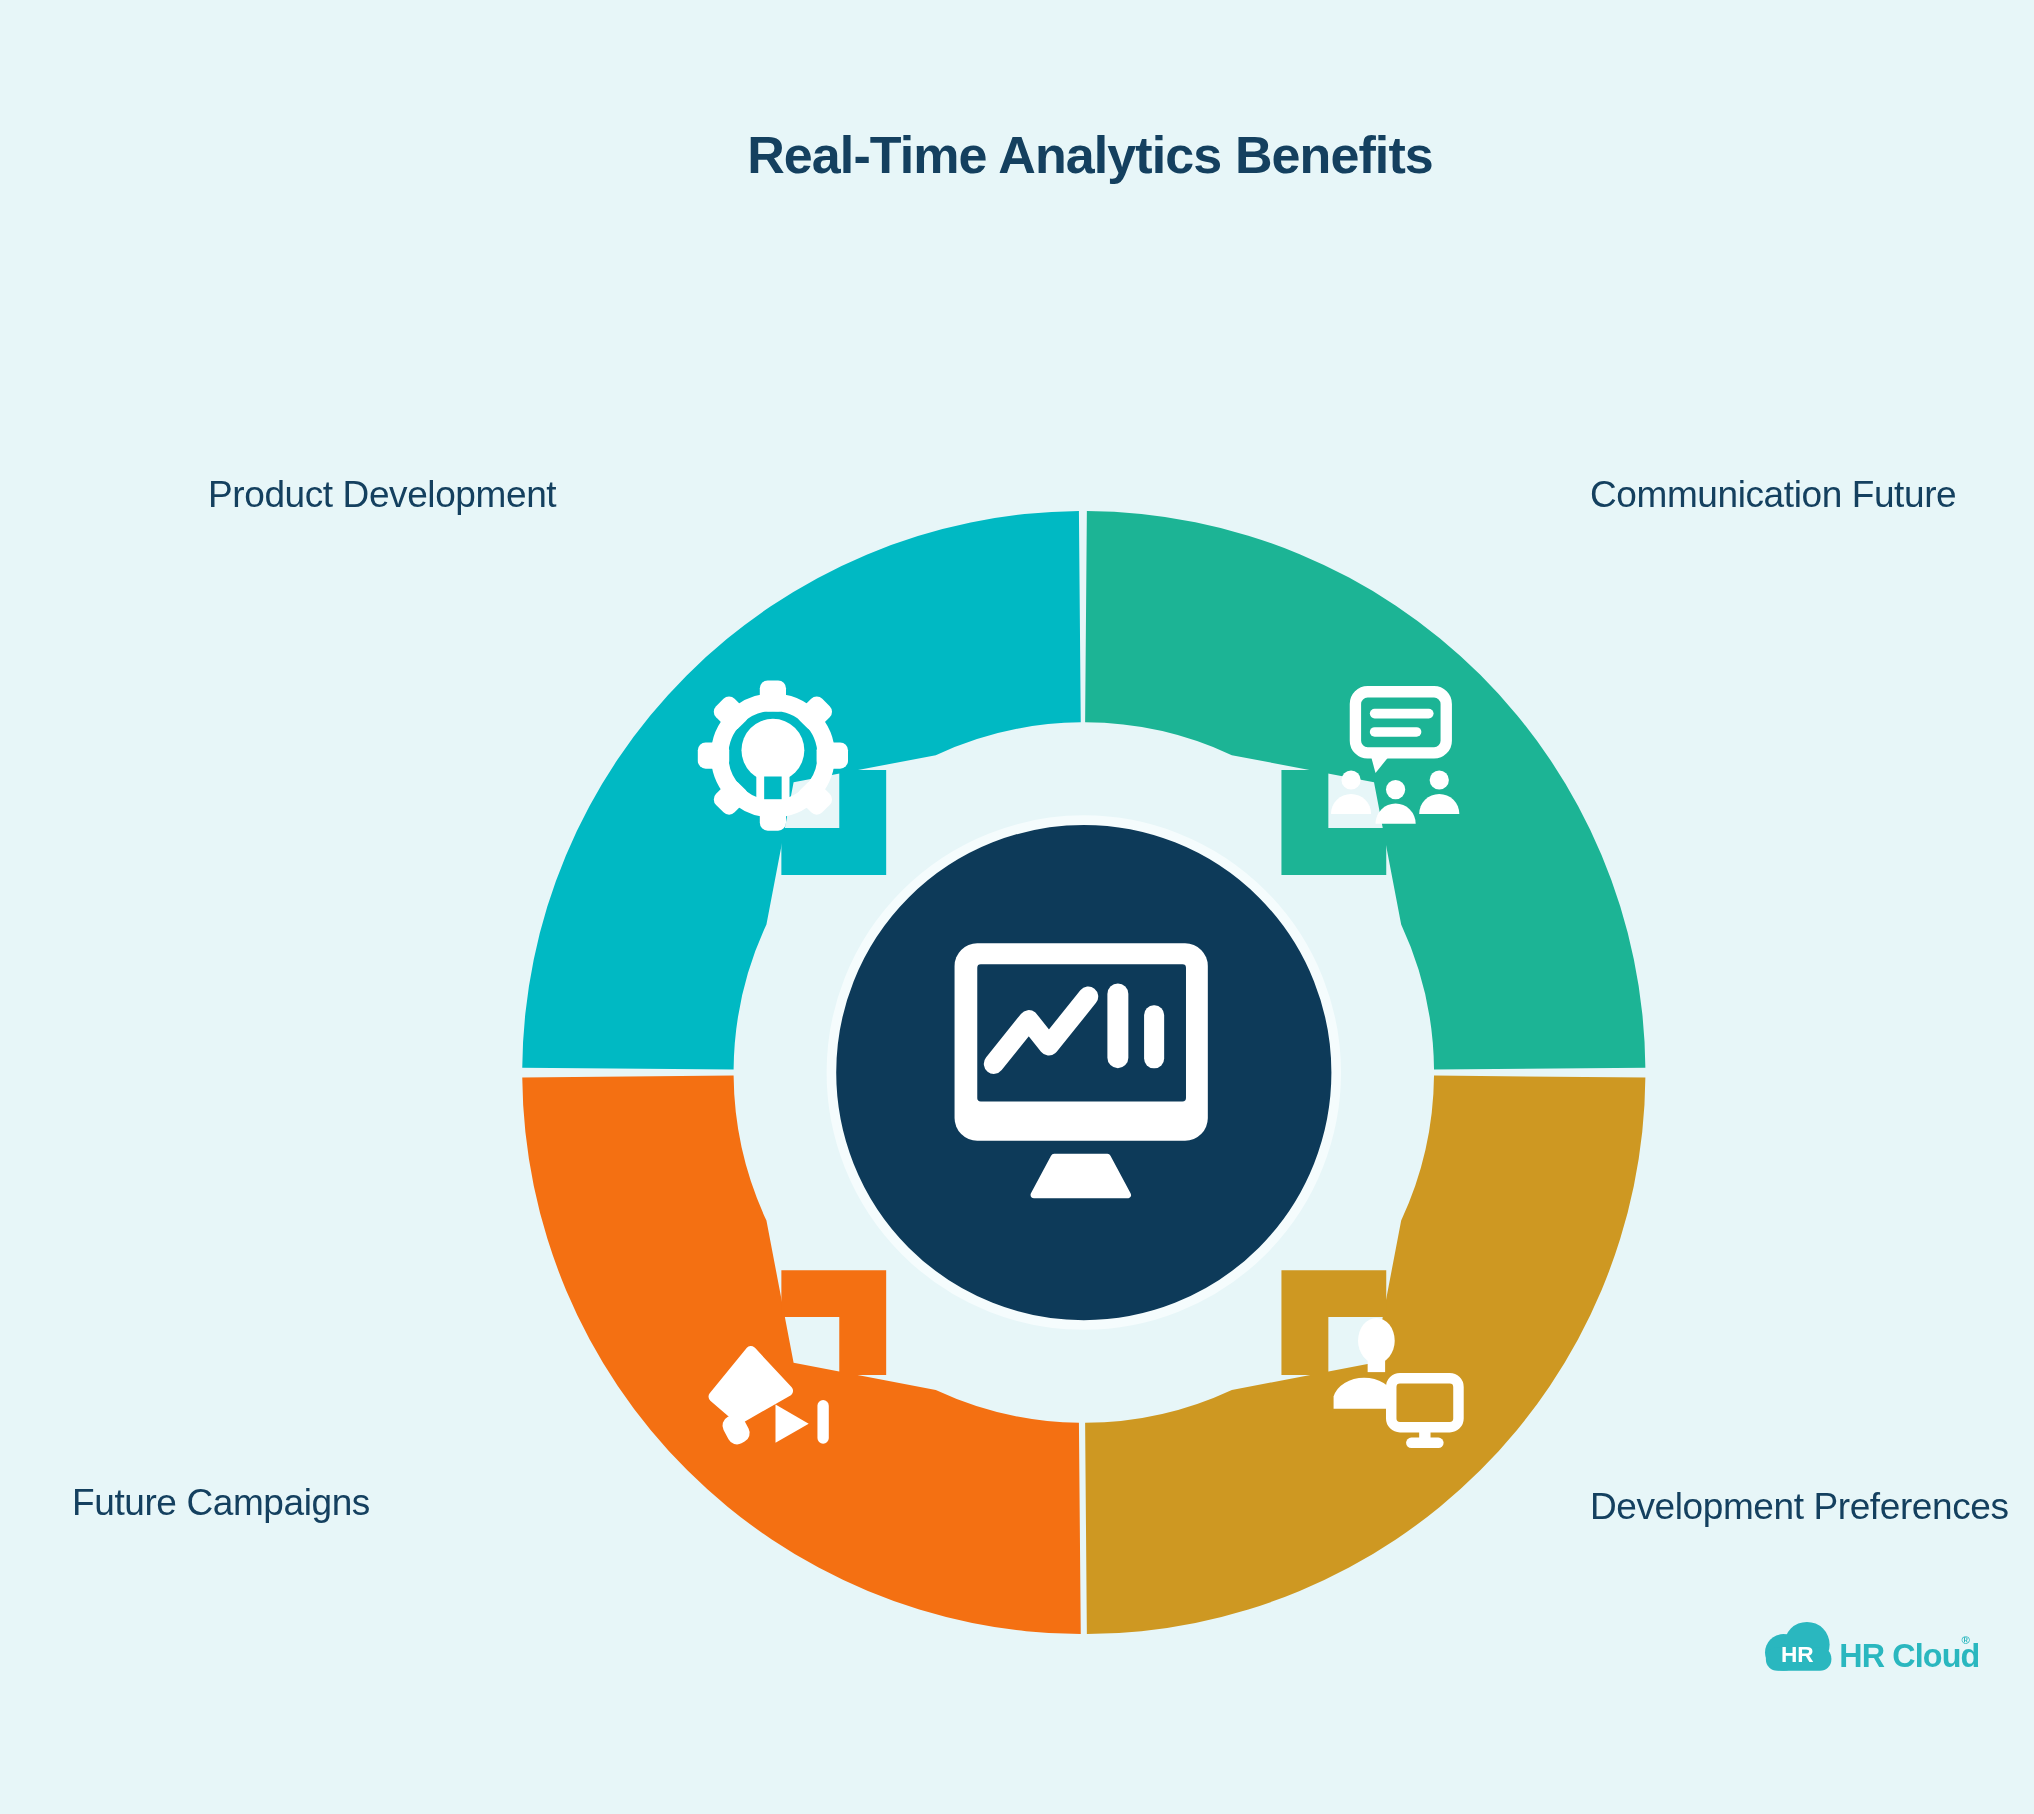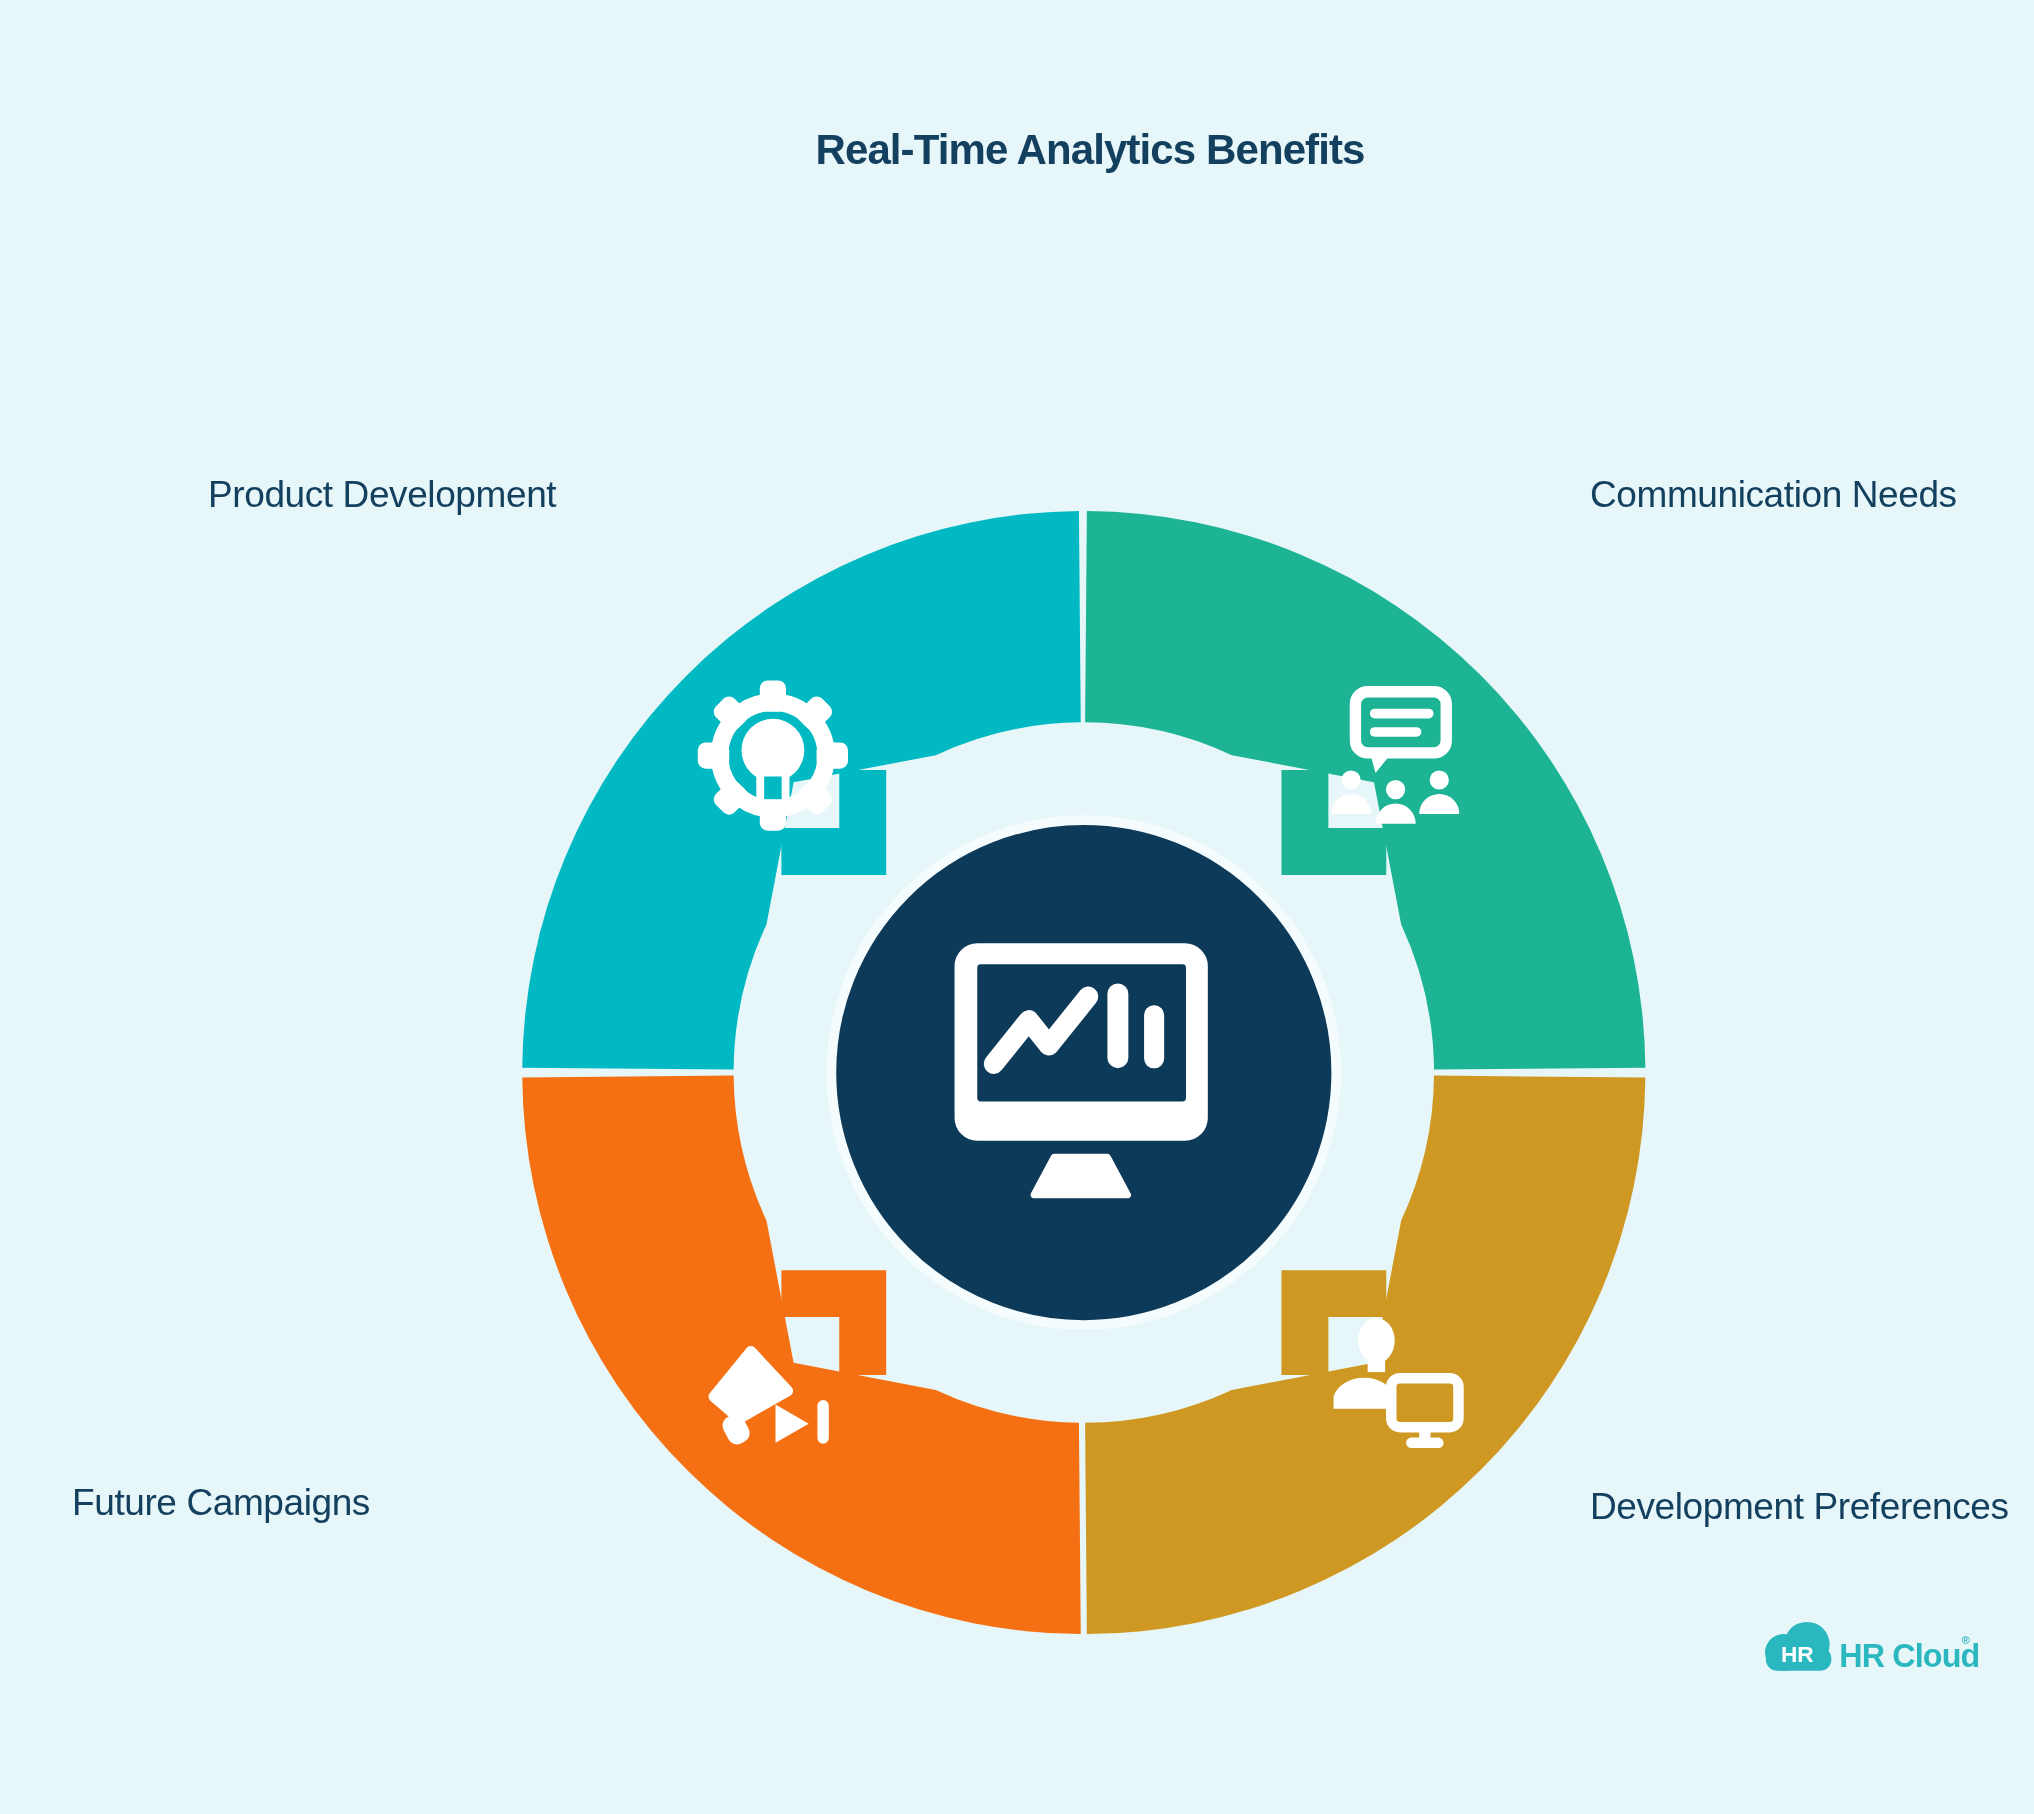--- a/index.html
+++ b/index.html
@@ -9,21 +9,21 @@
     height: 1815px;
     background: #E7F6F8;
     overflow: hidden;
     font-family: "Liberation Sans", sans-serif;
   }
   .diagram-svg { position: absolute; left: 0; top: 0; }
   .page-title {
     position: absolute;
     left: 1090px; top: 129px;
     transform: translateX(-50%);
-    font-size: 42px; font-weight: bold;
+    font-size: 52px; font-weight: bold;
     letter-spacing: -0.9px;
     color: #14405F;
     white-space: nowrap;
     line-height: 1;
   }
   .seg-label {
     position: absolute;
     font-size: 37px; font-weight: normal;
     letter-spacing: -0.4px;
     color: #14405F;
@@ -126,18 +126,18 @@
       </g>
       <text x="2058" y="1903" text-anchor="middle" font-size="26" font-weight="bold" fill="#FFFFFF">HR</text>
       <text x="2106" y="1909" font-size="37" font-weight="bold" letter-spacing="-1" fill="#2AB7BF">HR Cloud</text>
       <text x="2246" y="1882" font-size="13" font-weight="bold" fill="#2AB7BF">®</text>
     </g>
   </svg>
 
   <div class="page-title">Real-Time Analytics Benefits</div>
 
   <div class="seg-label label-product-development">Product Development</div>
-  <div class="seg-label label-communication-needs">Communication Needs</div>
+  <div class="seg-label label-communication-needs">Communication Future</div>
   <div class="seg-label label-individual-preferences">Development Preferences</div>
   <div class="seg-label label-future-campaigns">Future Campaigns</div>
 
 </div>
 
 
 </body></html>

